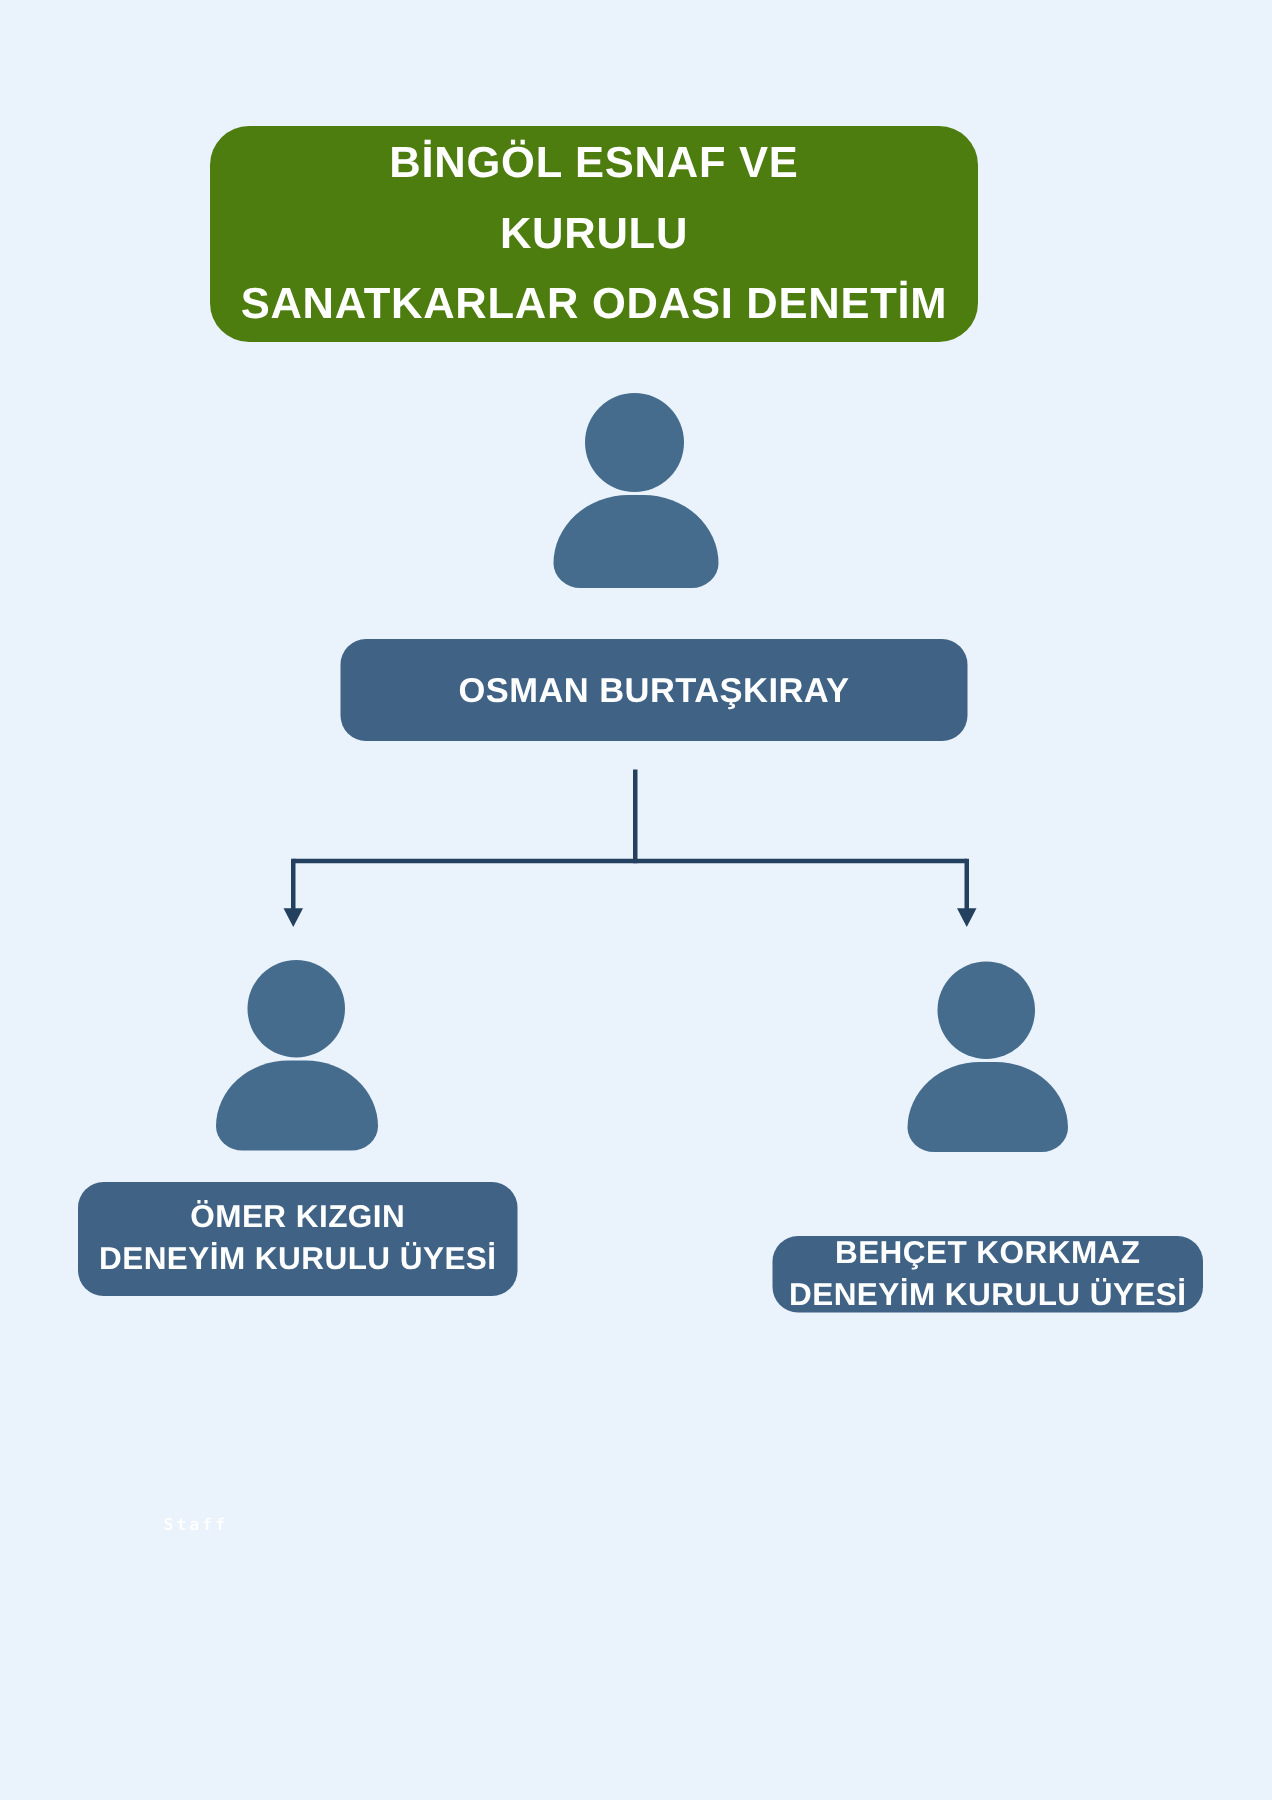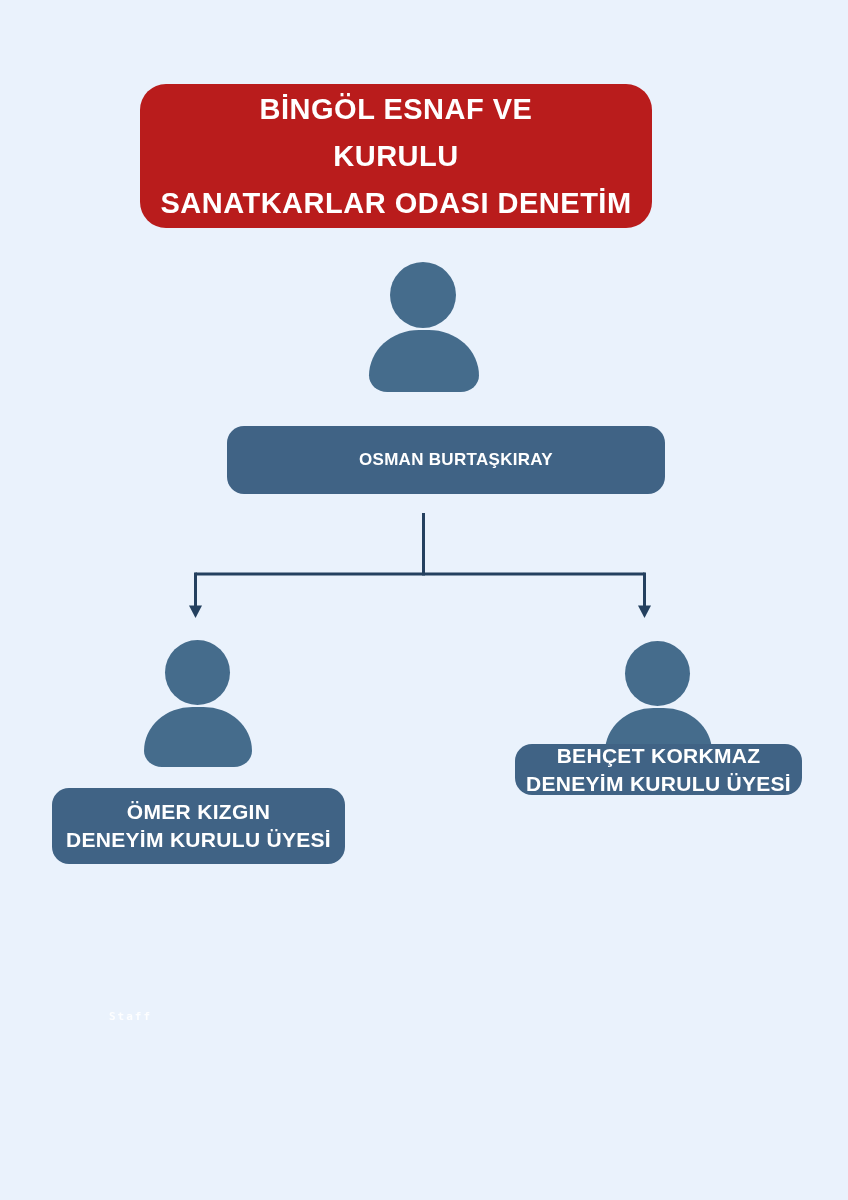--- a/index.html
+++ b/index.html
@@ -16,21 +16,21 @@
     background: #EAF2FC;
     overflow: hidden;
   }
   
   .title-box {
     position: absolute;
     left: 140px;
     top: 84px;
     width: 512px;
     height: 144px;
-    background: #b91c1c;
+    background: #4d7c0f;
     border-radius: 26px;
     display: flex;
     flex-direction: column;
     align-items: center;
     justify-content: center;
     color: #ffffff;
     font-weight: 700;
     font-size: 29px;
     line-height: 47px;
     letter-spacing: 0.5px;
@@ -81,35 +81,34 @@
   }
   .name-box .person-name,
   .name-box .person-role {
     display: block;
   }
   .name-box-root {
     left: 227px;
     top: 426px;
     width: 418px;
     height: 68px;
-    font-size: 17px;
+    font-size: 23px;
     line-height: 30px;
-    padding-left: 20px;
   }
   .name-box-left {
     left: 52px;
     top: 788px;
     width: 293px;
     height: 76px;
     font-size: 21px;
     line-height: 28px;
   }
   .name-box-right {
     left: 515px;
-    top: 744px;
+    top: 824px;
     width: 287px;
     height: 51px;
     font-size: 21px;
     line-height: 28px;
   }
   
   .connector-svg {
     position: absolute;
     left: 0;
     top: 0;

